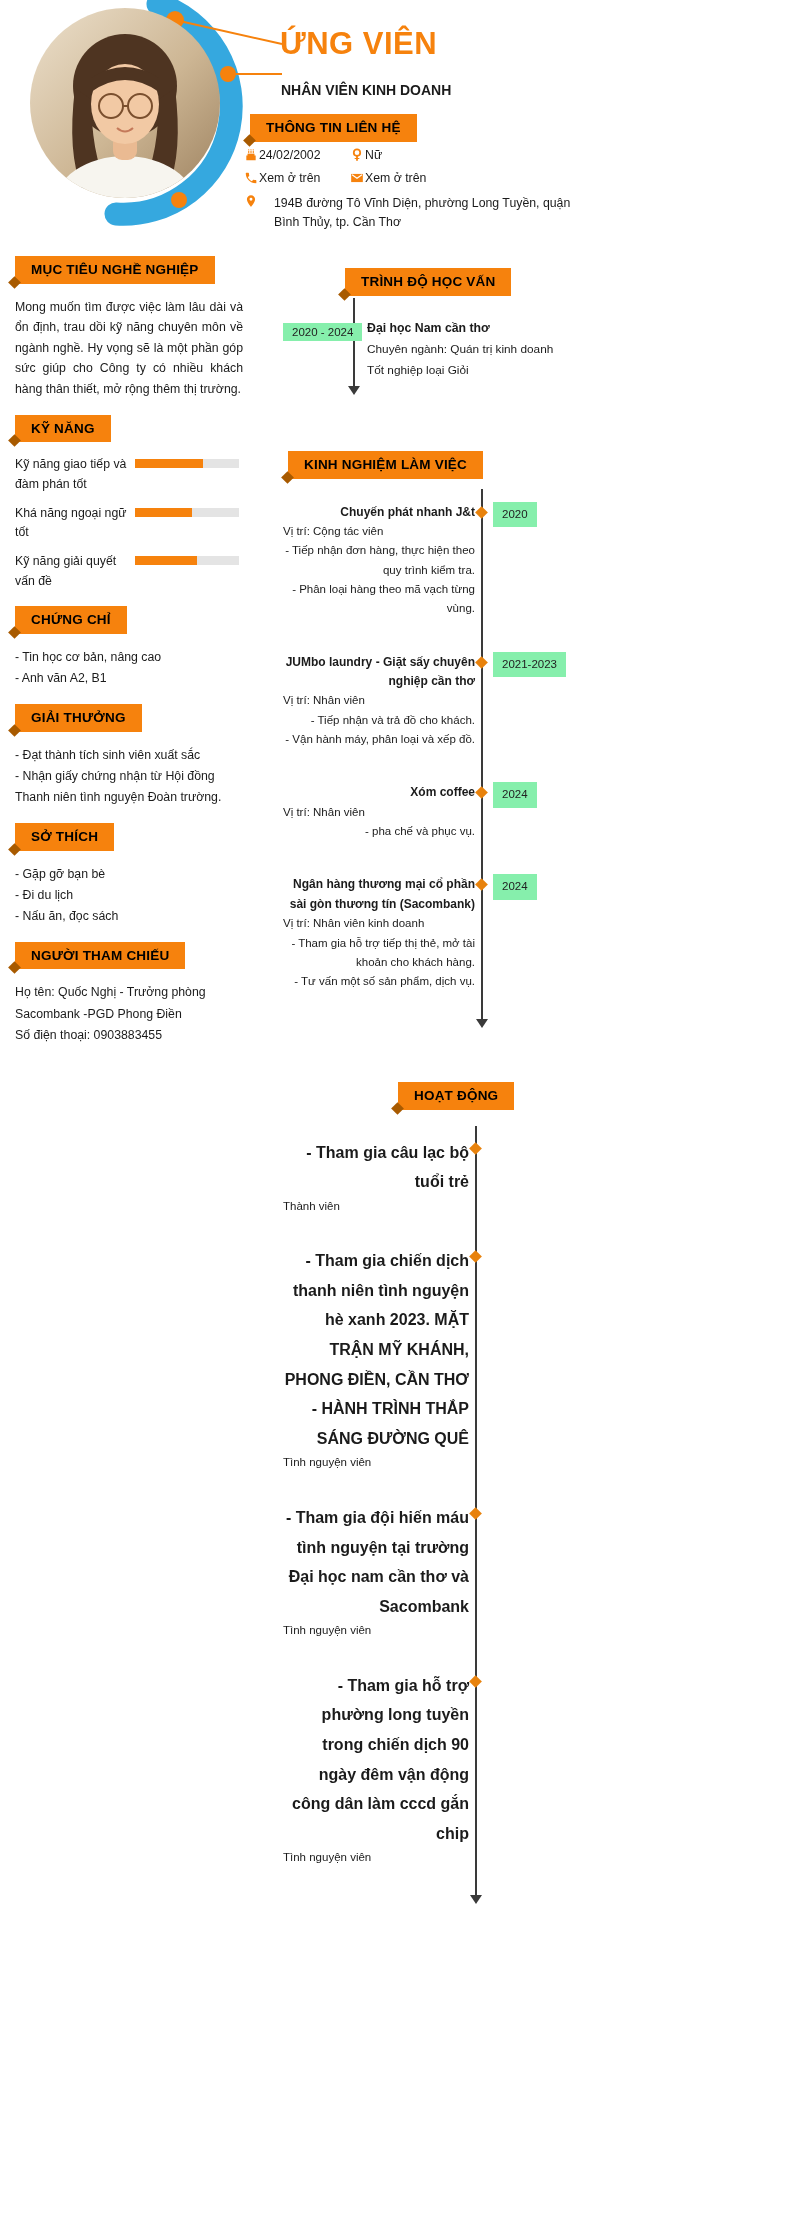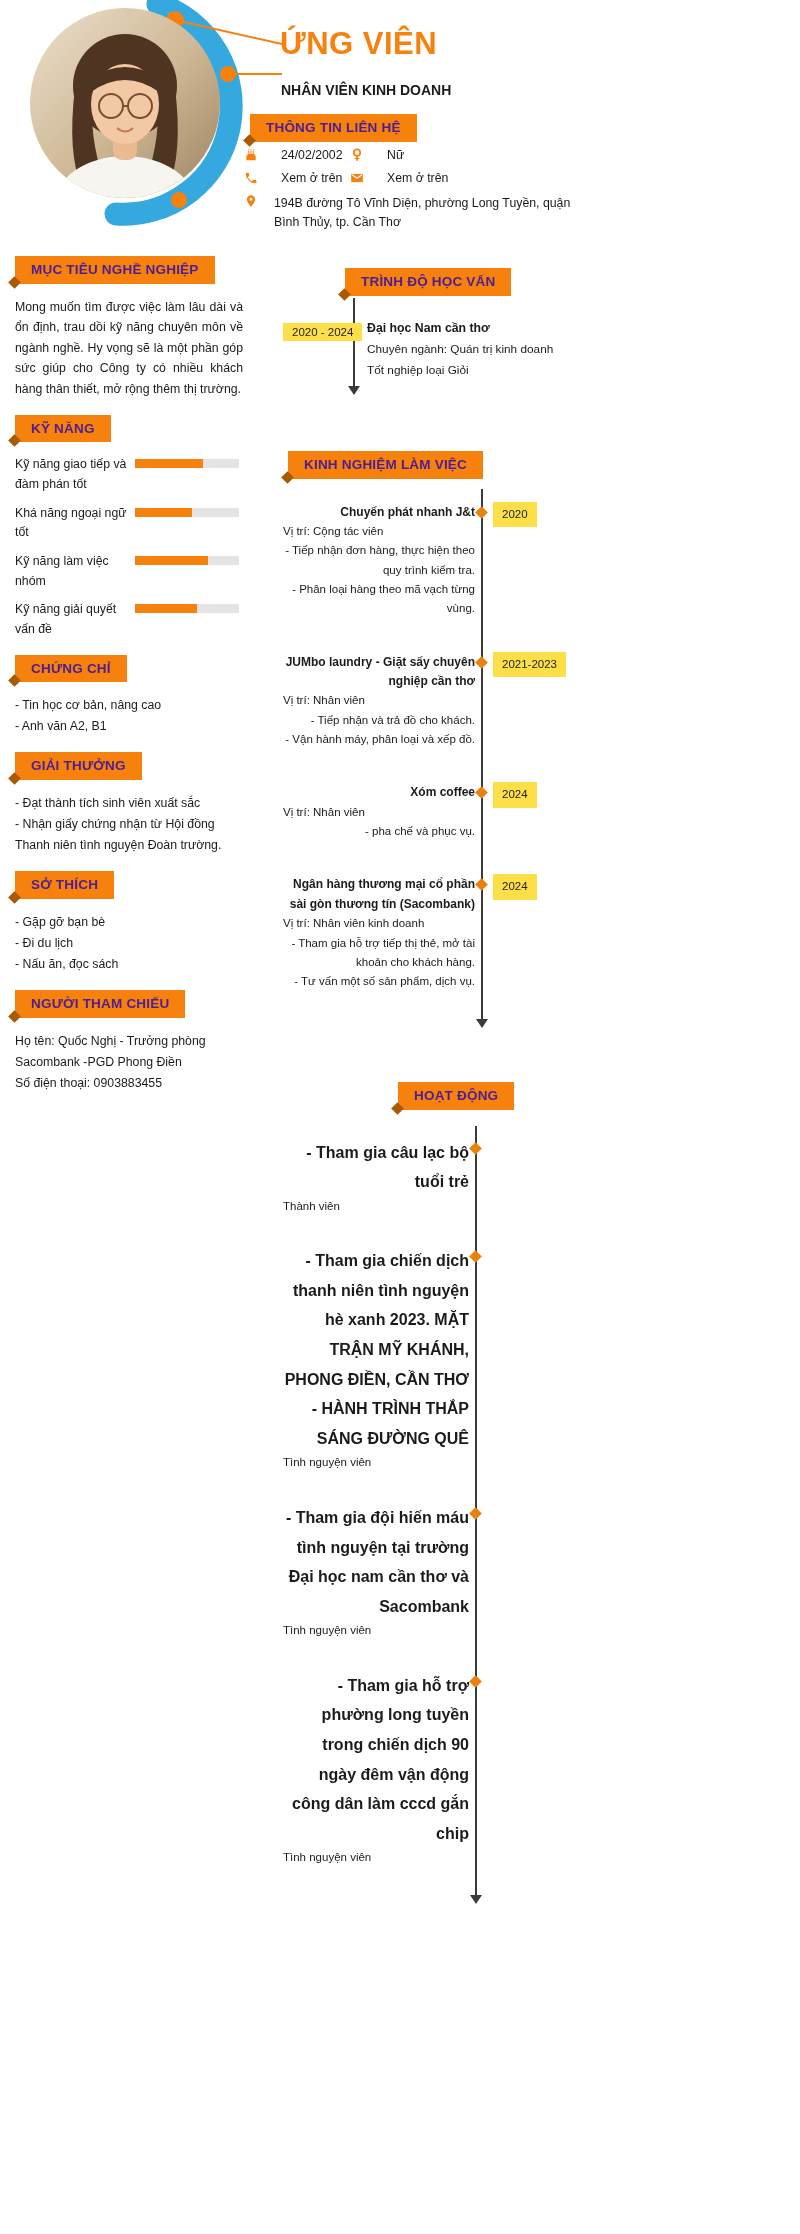--- a/index.html
+++ b/index.html
@@ -1,35 +1,35 @@
 <!DOCTYPE html>
 <html><head>
 <meta charset="utf-8">
 <style>
   html,body{margin:0;padding:0;background:#ffffff;}
   body{font-family:"Liberation Sans","DejaVu Sans",sans-serif;color:#1b1b1b;}
   .page{position:relative;width:800px;height:1932px;background:#fff;overflow:hidden;}
 
   
-  .ribbon{display:inline-block;position:relative;background:#F6820D;color:#4c1d95;
+  .ribbon{display:inline-block;position:relative;background:#F6820D;color:#000000;
     font-weight:bold;font-size:13.5px;line-height:1;padding:7px 16px;white-space:nowrap;letter-spacing:.2px;}
   .ribbon::before{content:"";position:absolute;left:-5px;bottom:-3px;width:9px;height:9px;
     background:#A85A00;transform:rotate(45deg);}
 
-  .badge{display:inline-block;background:#fde047;color:#222;font-size:11.5px;padding:3px 9px;white-space:nowrap;}
+  .badge{display:inline-block;background:#86efac;color:#222;font-size:11.5px;padding:3px 9px;white-space:nowrap;}
 
   
   .hero-arc{position:absolute;left:20px;top:0;}
   .photo{position:absolute;left:30px;top:8px;width:190px;height:190px;border-radius:50%;overflow:hidden;}
   .cv-title{position:absolute;left:280px;top:26px;margin:0;font-size:31px;font-weight:800;color:#F6820D;letter-spacing:.5px;}
   .cv-subtitle{position:absolute;left:281px;top:82px;font-size:14px;font-weight:700;}
   .contact-ribbon{position:absolute;left:250px;top:114px;}
   .contact-grid{position:absolute;left:244px;top:148px;width:345px;font-size:12.3px;}
   .c-row{display:flex;margin-bottom:9px;}
-  .c-cell{display:flex;align-items:center;gap:23px;width:106px;}
+  .c-cell{display:flex;align-items:center;gap:1px;width:106px;}
   .c-cell.wide{width:auto;flex:1;}
   .c-address{display:flex;align-items:flex-start;gap:16px;width:330px;line-height:1.55;}
   .ic{width:14px;height:14px;flex:none;}
   .ic svg{display:block;width:14px;height:14px;fill:#F6820D;}
 
   
   .col-left{position:absolute;left:15px;top:256px;width:228px;font-size:12.3px;line-height:1.68;}
   .col-left .ribbon{margin-bottom:13px;}
   .lsec{margin-bottom:15px;}
   .obj-text{margin:0;text-align:justify;}
@@ -185,26 +185,20 @@
             <div class="skill-fill" style="width: 65%;"></div>
           </div>
       </div>
       <div class="skill-row">
         <div class="skill-label">Khá năng ngoại ngữ tốt</div>
         <div class="skill-bar">
             <div class="skill-fill" style="width: 55%;"></div>
           </div>
       </div>
       <div class="skill-row">
-        <div class="skill-label">Kỹ năng làm việc nhóm</div>
-        <div class="skill-bar">
-            <div class="skill-fill" style="width: 70%;"></div>
-          </div>
-      </div>
-      <div class="skill-row">
         <div class="skill-label">Kỹ năng giải quyết vấn đề</div>
         <div class="skill-bar">
             <div class="skill-fill" style="width: 60%;"></div>
           </div>
       </div>
     </section>
 
     <section class="lsec">
       <div class="ribbon">CHỨNG CHỈ</div>
       <div class="plain-item">- Tin học cơ bản, nâng cao</div>

